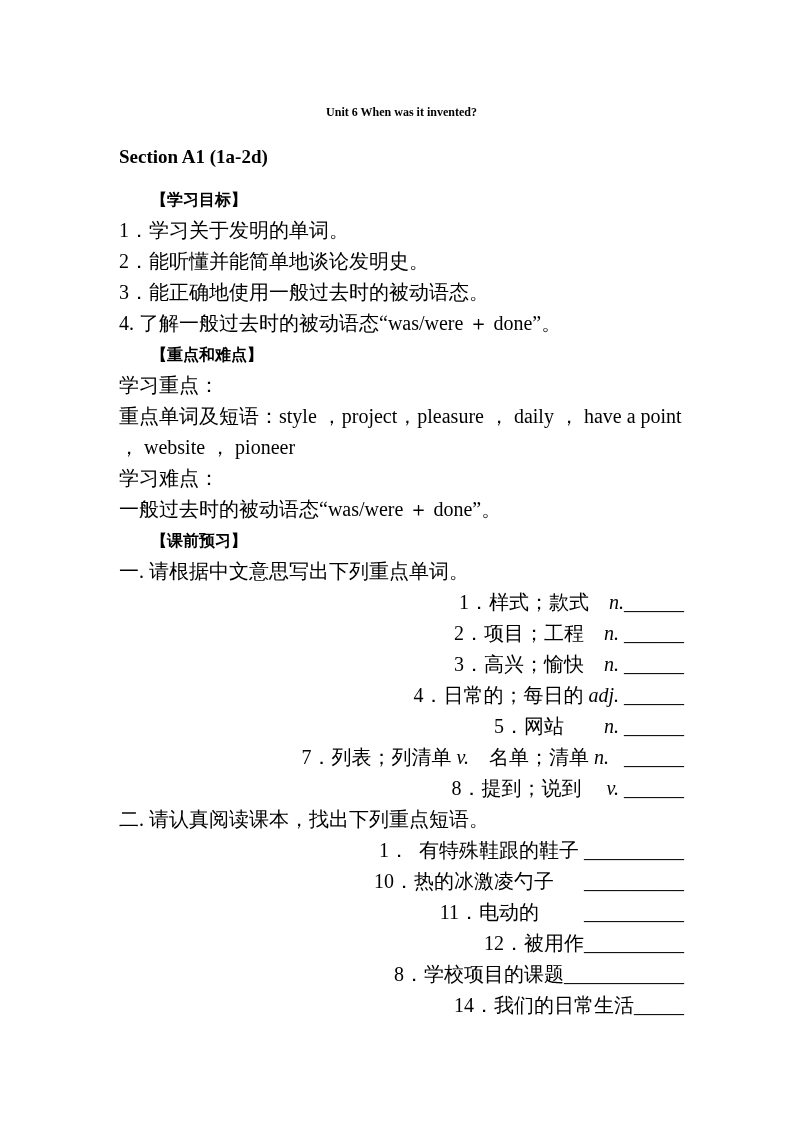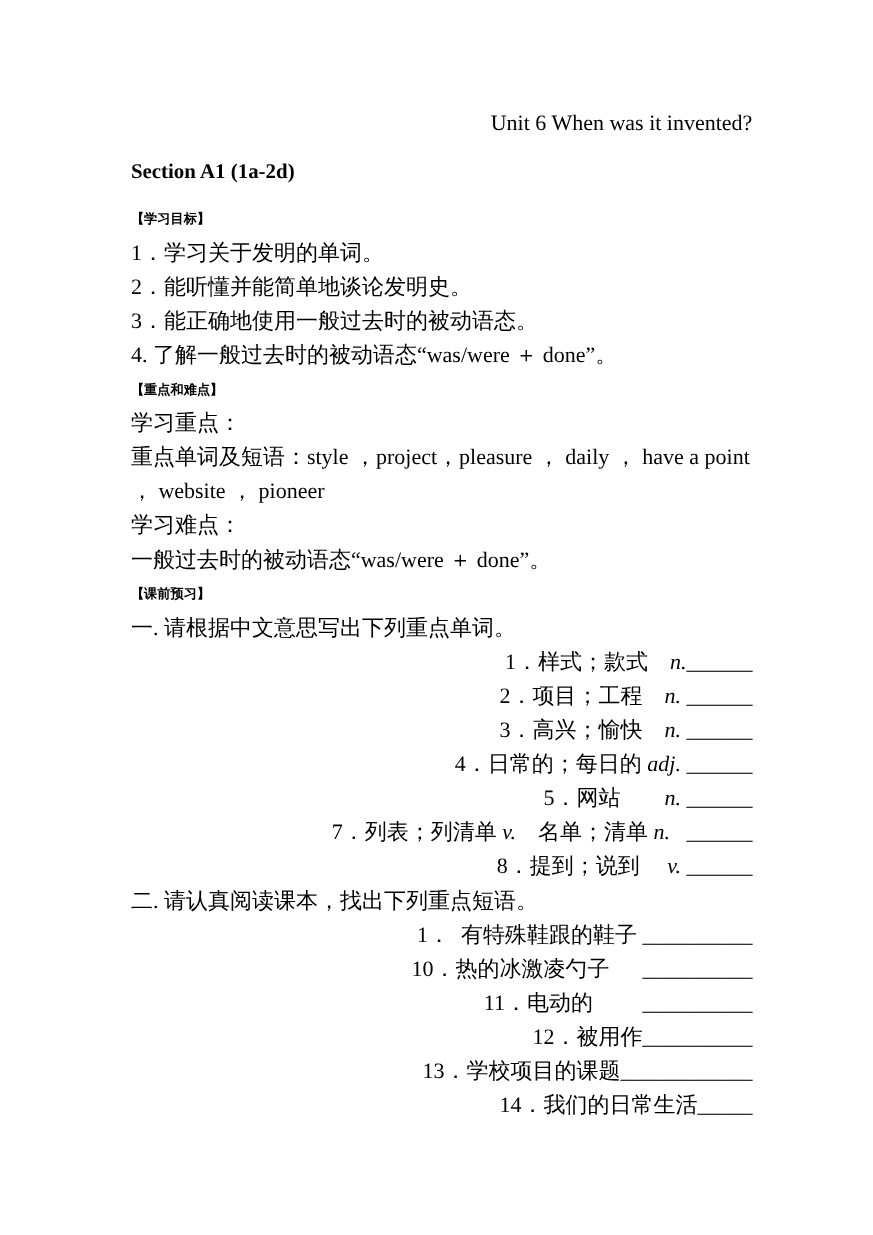--- a/index.html
+++ b/index.html
@@ -9,42 +9,43 @@
     height: 1123px;
     box-sizing: border-box;
     background: #ffffff;
     color: #000000;
     padding: 100px 110px 0 119px;
     font-family: "Liberation Serif", "DejaVu Serif", serif;
     overflow: hidden;
   }
   .title {
     margin: 0 0 21px 0;
-    text-align: right;
-    font-size: 20px;
-    font-weight: normal;
+    text-align: center;
+    font-size: 12px;
+    font-weight: bold;
     line-height: 24px;
     white-space: pre-wrap;
   }
   .subtitle {
     margin: 0 0 15px 0;
     font-size: 19px;
     font-weight: bold;
     line-height: 24px;
     white-space: pre-wrap;
   }
   .line {
     margin: 0;
     font-size: 20px;
     line-height: 31px;
     white-space: pre-wrap;
   }
   .hdr {
     font-weight: bold;
-    font-size: 12px;
+    font-size: 16px;
+    margin-left: 32px;
   }
   .indent { margin-left: 31px; text-align: right; }
   .pos { font-style: italic; }
 </style>
 </head>
 <body>
 
 <div class="page">
 
   <h1 class="title">Unit 6 When was it invented?</h1>
@@ -72,16 +73,16 @@
   <p class="line indent"><span>5．网站        </span><i class="pos">n.</i><span></span><i class="pos"></i><span> ______</span></p>
   <p class="line indent"><span>7．列表；列清单 </span><i class="pos">v.</i><span>　名单；清单 </span><i class="pos">n.</i><span>   ______</span></p>
   <p class="line indent"><span>8．提到；说到　 </span><i class="pos">v.</i><span></span><i class="pos"></i><span> ______</span></p>
 
   <p class="line">二. 请认真阅读课本，找出下列重点短语。</p>
 
   <p class="line indent">1．  有特殊鞋跟的鞋子 __________</p>
   <p class="line indent">10．热的冰激凌勺子　  __________</p>
   <p class="line indent">11．电动的         __________</p>
   <p class="line indent">12．被用作__________</p>
-  <p class="line indent">13．学校项目的课题____________</p>
+  <p class="line indent">8．学校项目的课题____________</p>
   <p class="line indent">14．我们的日常生活_____</p>
 
 </div>
 
 </body></html>

